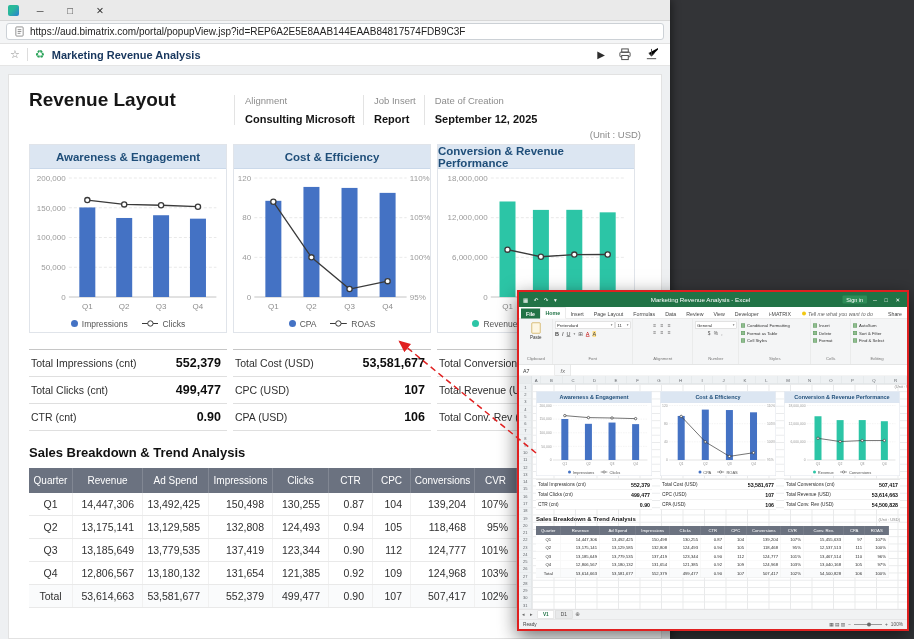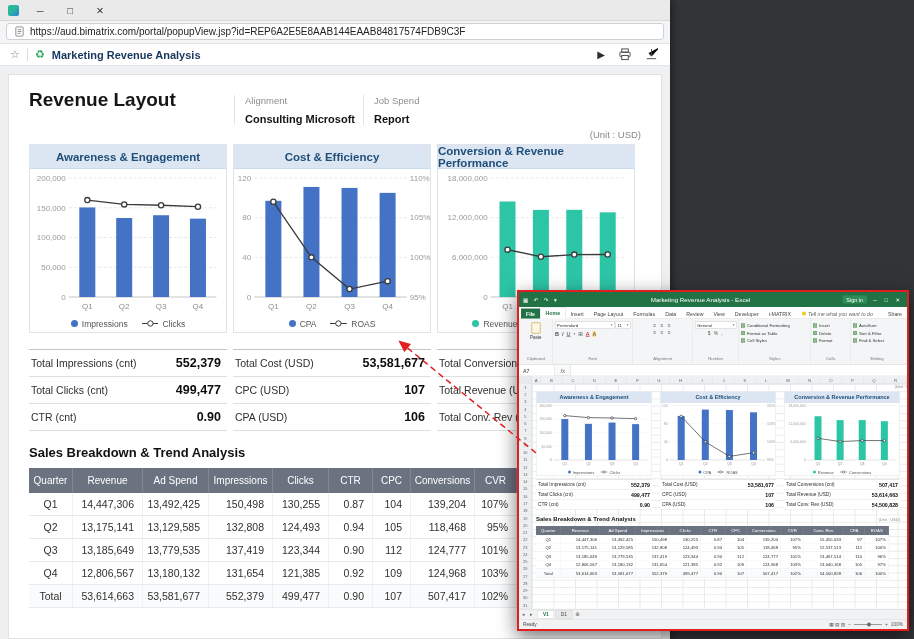--- a/index.html
+++ b/index.html
@@ -169,22 +169,26 @@
       <div class="r-head">
         <div class="r-title">
           <div>Revenue Layout</div>
         </div>
         <div class="meta">
             <div class="meta-item">
               <div class="meta-label">Alignment</div>
               <div class="meta-value">Consulting Microsoft</div>
             </div>
             <div class="meta-item">
-              <div class="meta-label">Job Spend</div>
+              <div class="meta-label">Job Insert</div>
               <div class="meta-value">Report</div>
+            </div>
+            <div class="meta-item">
+              <div class="meta-label">Date of Creation</div>
+              <div class="meta-value">September 12, 2025</div>
             </div>
           </div>
       </div>
       <div class="unit-note">(Unit : USD)</div>
 
       <div class="charts-row">
         <div class="chart-card">
           <div class="chart-head">Awareness &amp; Engagement</div>
           <div class="chart-body"><svg width="196" height="142">
                 <line x1="38.879999999999995" y1="128" x2="186.4" y2="128" stroke="#c4c4c4" stroke-width="1" stroke-dasharray="none"></line>

